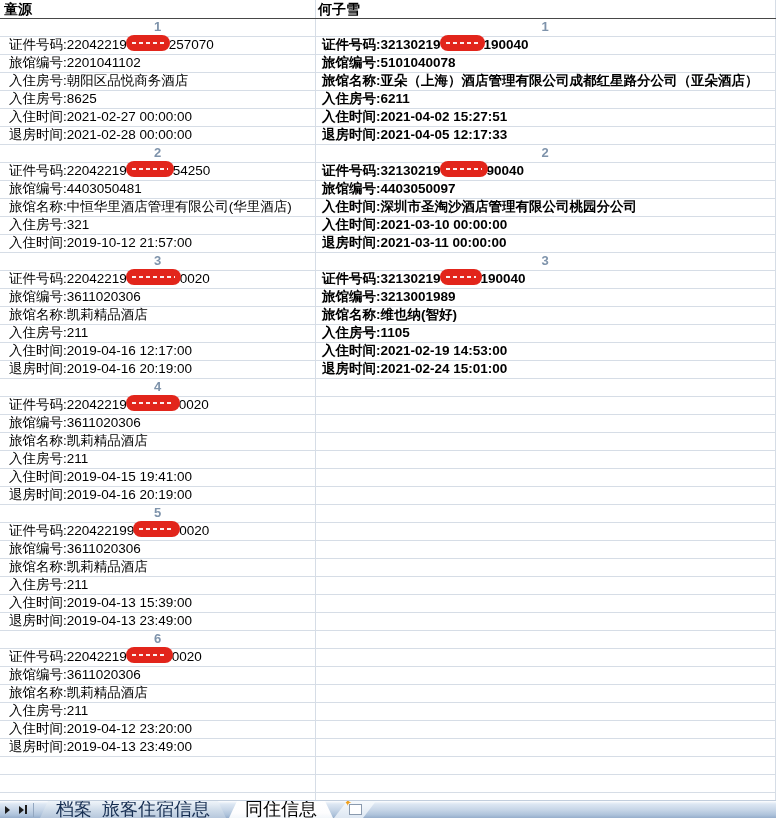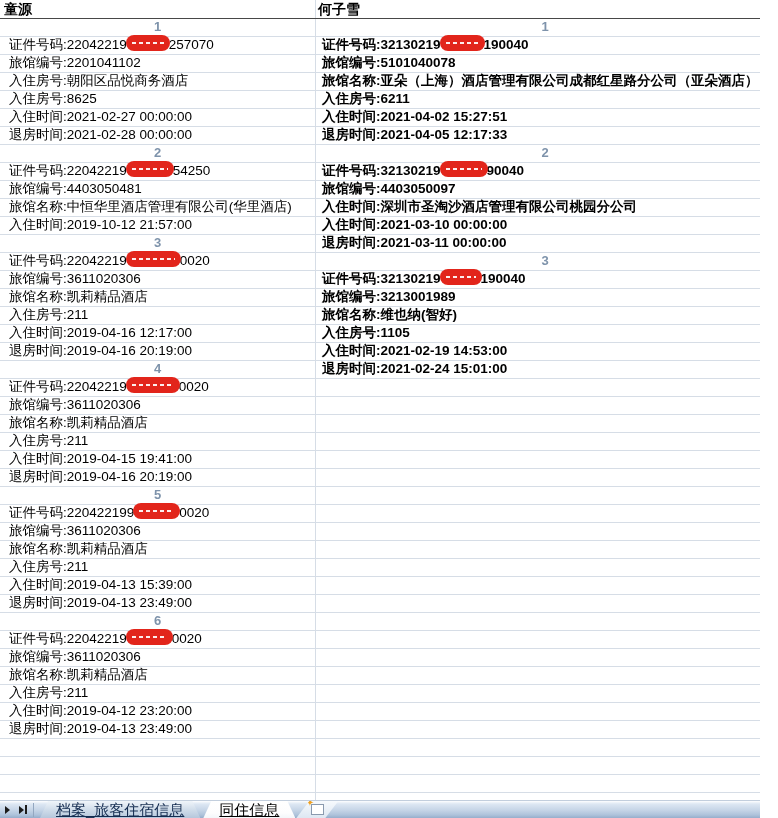--- a/index.html
+++ b/index.html
@@ -1,17 +1,17 @@
 <!DOCTYPE html>
 <html><head>
 <meta charset="utf-8">
 <style>
   html,body{margin:0;padding:0;}
   body{font-family:"Liberation Sans","DejaVu Sans",sans-serif;background:#fff;}
-  #app{position:relative;width:760px;height:818px;background:#7dd3fc;overflow:hidden;}
+  #app{position:relative;width:760px;height:818px;background:#7dd3fc;overflow:hidden;padding-left:16px;}
 
   
   #sheet{position:absolute;left:0;top:0;width:778px;height:800px;background:#fff;}
   #gridlines{position:absolute;left:0;top:0;width:778px;height:800px;
     background:repeating-linear-gradient(180deg,transparent 0 17px,#d6dde6 17px 18px);
     background-position:0 1px;}
   .vline{position:absolute;top:0;width:1px;height:800px;background:#d6dde6;}
   #vline-mid{left:315px;}
   #vline-right{left:775px;}
   #header-underline{position:absolute;left:0;top:18px;width:778px;height:1px;background:#474747;z-index:3;}
@@ -34,23 +34,23 @@
     background:repeating-linear-gradient(90deg,rgba(255,255,255,.92) 0 4px,transparent 4px 7px);}
 
   
   #tabbar{position:absolute;left:0;top:800px;width:778px;height:18px;display:flex;align-items:stretch;
     background:linear-gradient(180deg,#fdfeff 0,#dde7f3 3px,#c6d5e7 9px,#adc2da 14px,#9db4d0 16px,#8fa9c8 18px);
     border-top:1px solid #c2cedd;box-sizing:border-box;}
   .navbtn{width:15px;display:flex;align-items:center;justify-content:center;cursor:default;}
   .tri{width:0;height:0;border-left:5px solid #1c1c1c;border-top:4px solid transparent;border-bottom:4px solid transparent;}
   .tribar{width:2px;height:9px;background:#1c1c1c;margin-left:1px;}
   .tabsep{width:1px;background:#93a7c0;margin:2px 3px 1px 3px;}
-  .tab{position:relative;margin-left:3px;padding:0 16px;font-size:15px;line-height:17px;
+  .tab{position:relative;margin-left:3px;padding:0 16px;font-size:18px;line-height:17px;
     clip-path:polygon(8px 0,calc(100% - 8px) 0,100% 100%,0 100%);
-    text-decoration:underline;cursor:default;}
+    cursor:default;}
   .tab.inactive{background:linear-gradient(180deg,#f0f5fa 0,#cedbe9 55%,#b6c7dc 100%);color:#142c50;}
   .tab.active{background:linear-gradient(180deg,#ffffff 0,#fdfdfe 70%,#f2f6fa 100%);color:#000;}
   .instab{width:42px;margin-left:1px;display:flex;align-items:center;justify-content:center;
     clip-path:polygon(13px 0,100% 0,calc(100% - 13px) 100%,0 100%);
     background:linear-gradient(180deg,#f7fafd 0,#dde7f2 100%);cursor:default;}
   .sheet-ico{position:relative;width:11px;height:9px;background:#fff;border:1px solid #8a9aae;}
   .sheet-ico .star{position:absolute;top:-7px;left:-6px;color:#f0a01e;font-size:10px;line-height:10px;}
   .tabfill{flex:1;}
 </style>
 </head>
@@ -68,20 +68,21 @@
         <div class="row field-cell"><span>证件号码:22042219</span><span class="redact" style="width: 44px;"><span class="dash"></span></span><span>257070</span></div>
         <div class="row field-cell">旅馆编号:2201041102</div>
         <div class="row field-cell">入住房号:朝阳区品悦商务酒店</div>
         <div class="row field-cell">入住房号:8625</div>
         <div class="row field-cell">入住时间:2021-02-27 00:00:00</div>
         <div class="row field-cell">退房时间:2021-02-28 00:00:00</div>
         <div class="row num-cell">2</div>
         <div class="row field-cell"><span>证件号码:22042219</span><span class="redact" style="width: 48px;"><span class="dash"></span></span><span>54250</span></div>
         <div class="row field-cell">旅馆编号:4403050481</div>
         <div class="row field-cell">旅馆名称:中恒华里酒店管理有限公司(华里酒店)</div>
+        <div class="row field-cell">入住房号:321</div>
         <div class="row field-cell">入住时间:2019-10-12 21:57:00</div>
         <div class="row num-cell">3</div>
         <div class="row field-cell"><span>证件号码:22042219</span><span class="redact" style="width: 55px;"><span class="dash"></span></span><span>0020</span></div>
         <div class="row field-cell">旅馆编号:3611020306</div>
         <div class="row field-cell">旅馆名称:凯莉精品酒店</div>
         <div class="row field-cell">入住房号:211</div>
         <div class="row field-cell">入住时间:2019-04-16 12:17:00</div>
         <div class="row field-cell">退房时间:2019-04-16 20:19:00</div>
         <div class="row num-cell">4</div>
         <div class="row field-cell"><span>证件号码:22042219</span><span class="redact" style="width: 54px;"><span class="dash"></span></span><span>0020</span></div>

